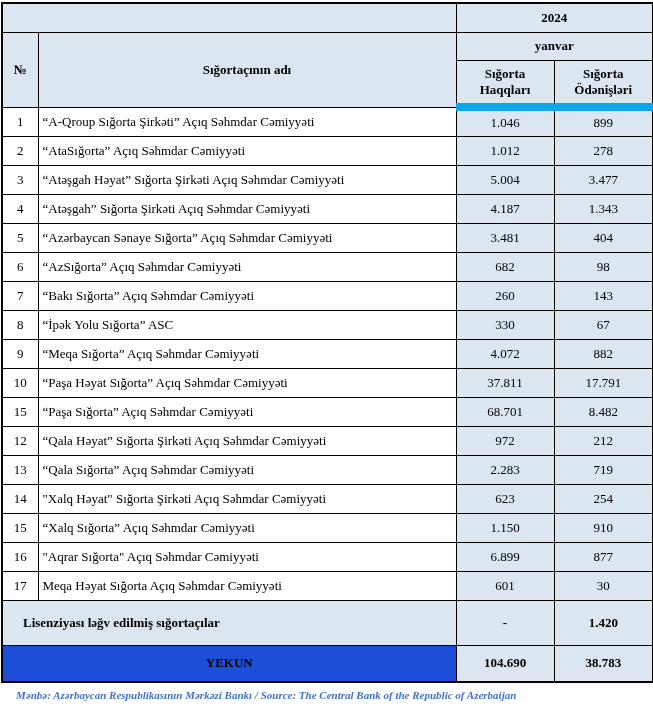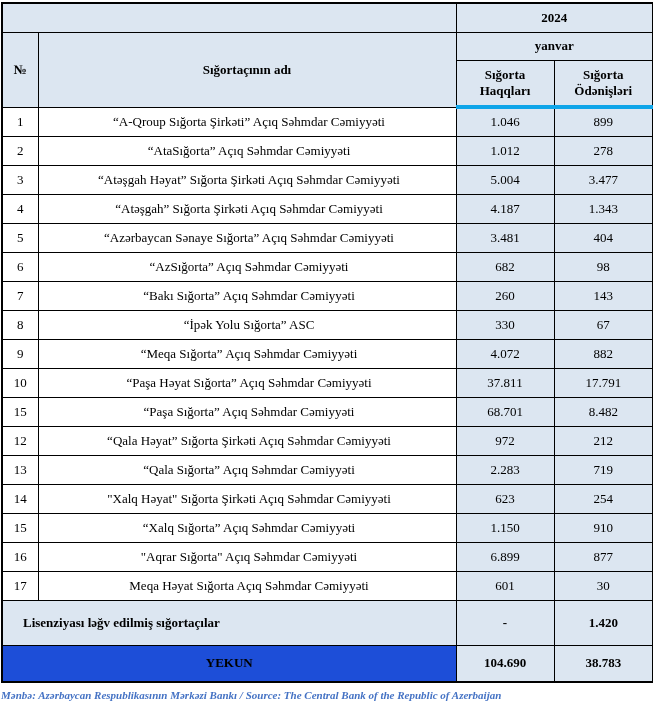--- a/index.html
+++ b/index.html
@@ -37,29 +37,29 @@
   }
   thead th {
     background: #dce6f1;
     font-weight: bold;
     text-align: center;
   }
   tr.r-year  { height: 29px; padding-left: 24px; }
   tr.r-month { height: 28px; }
   tr.r-cols  { height: 47px; }
   tr.r-cols th { padding: 0 12px; line-height: 1.25; }
-  thead tr.r-cols th { border-bottom: 4px solid #0ea5e9; }
+  thead tr.r-cols th { border-bottom: 8px solid #0ea5e9; }
 
   tbody tr.data-row { height: 29px; }
   td.cell-no {
     text-align: center;
     background: #ffffff;
   }
   td.cell-name {
-    text-align: center;
+    text-align: left;
     padding-left: 4px;
     background: #ffffff;
     white-space: nowrap;
   }
   td.cell-num {
     text-align: center;
     background: #dce6f1;
     margin-top: 12px;
   }
   tr.r-special { height: 45px; }
@@ -73,21 +73,21 @@
   td.total-label {
     font-weight: bold;
     text-align: center;
     background: #1d4ed8;
   }
   td.bold { font-weight: bold; }
 
   .footer {
     width: 567px;
     box-sizing: border-box;
-    padding: 6px 6px 0 1px;
+    padding: 6px 6px 0 16px;
     font-size: 11px;
     font-style: italic;
     font-weight: bold;
     color: #4472c4;
     background: #ffffff;
   }
 </style>
 </head>
 <body>
 

